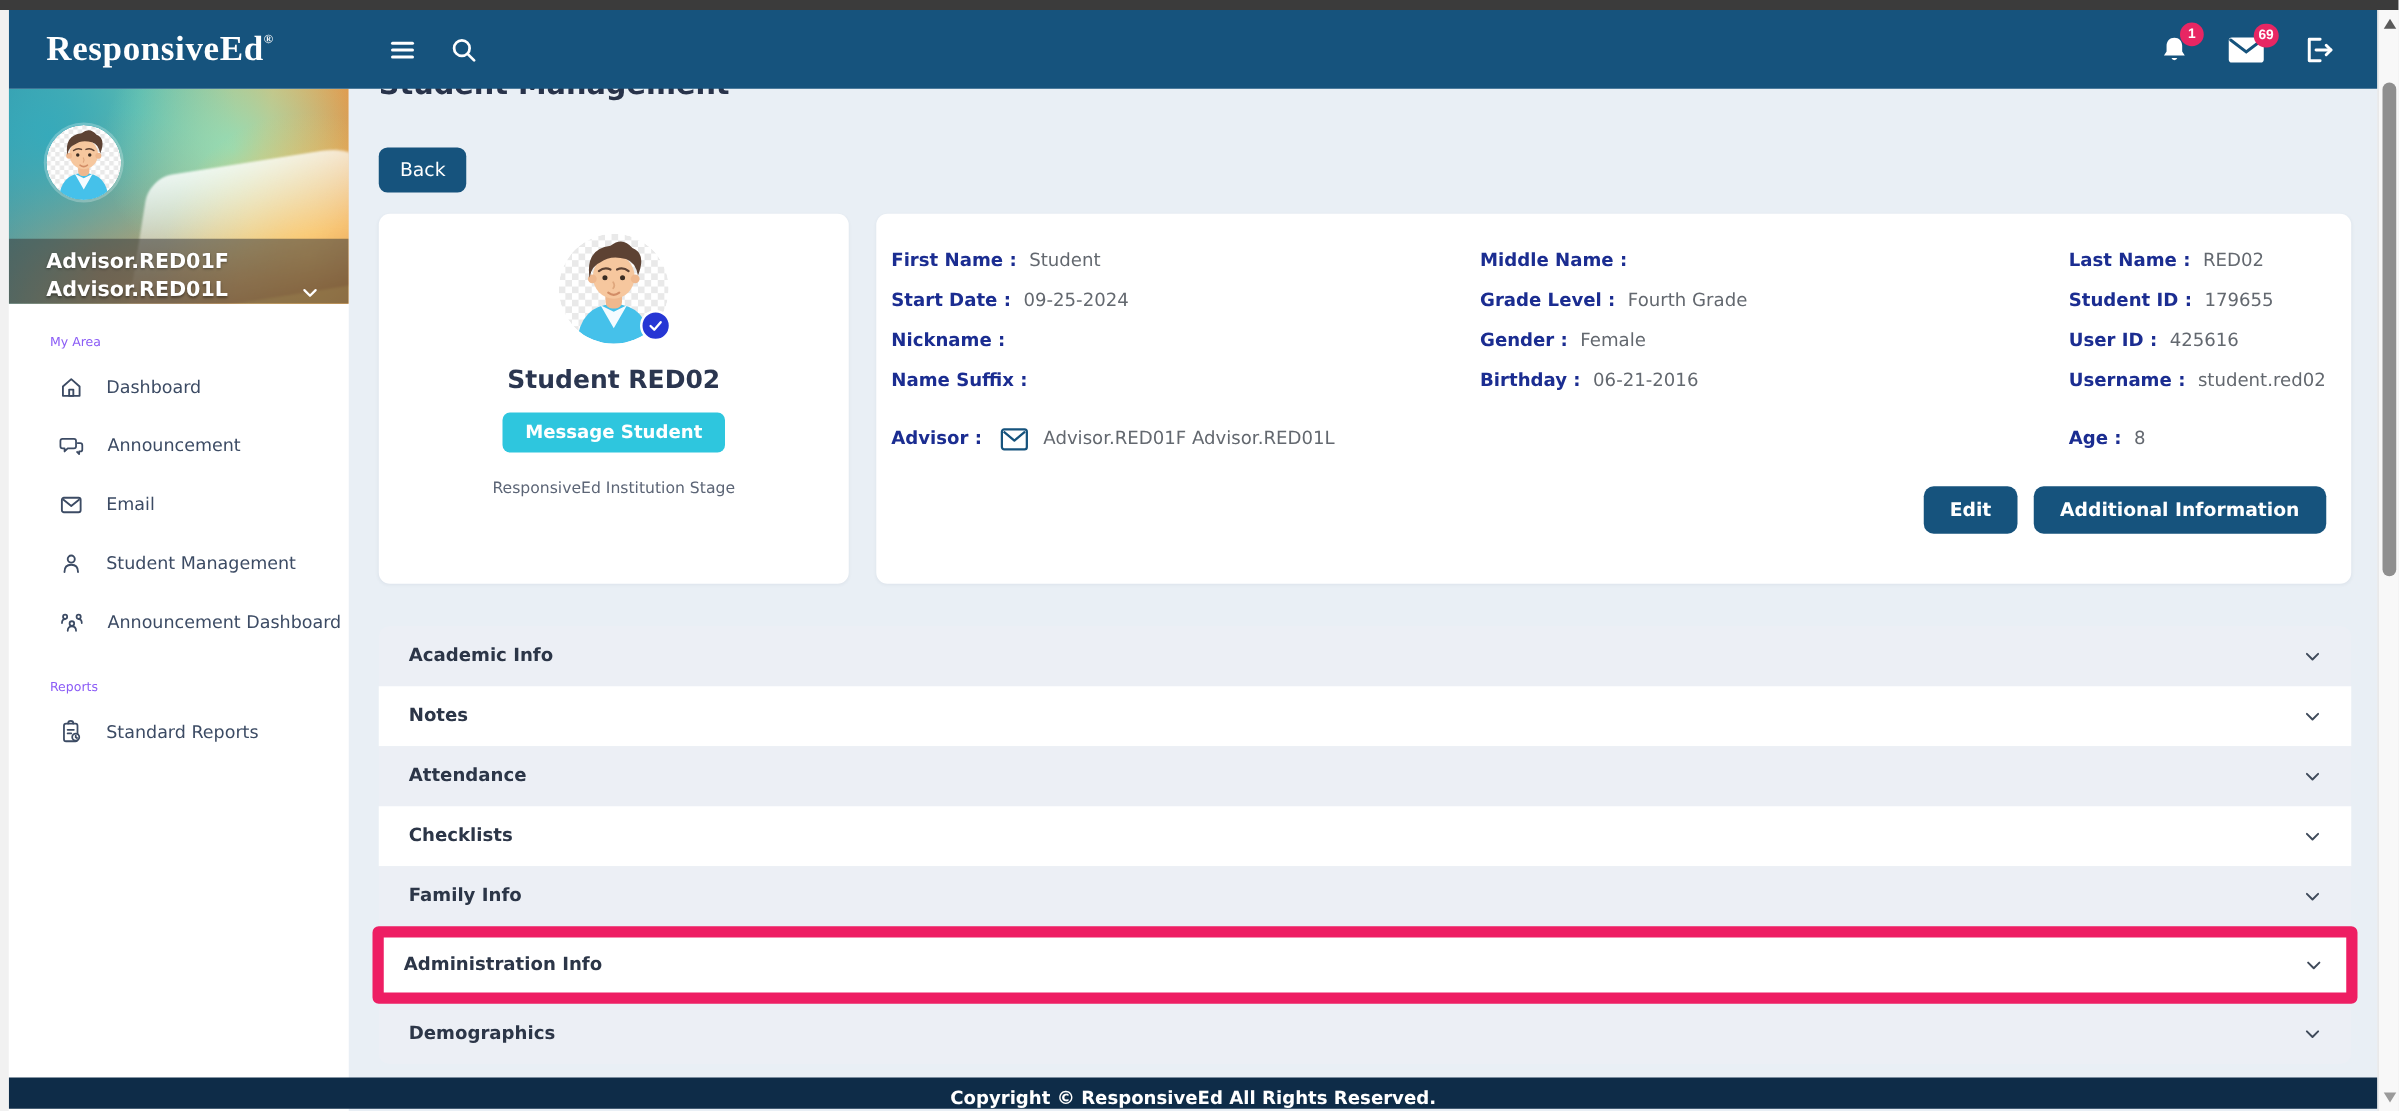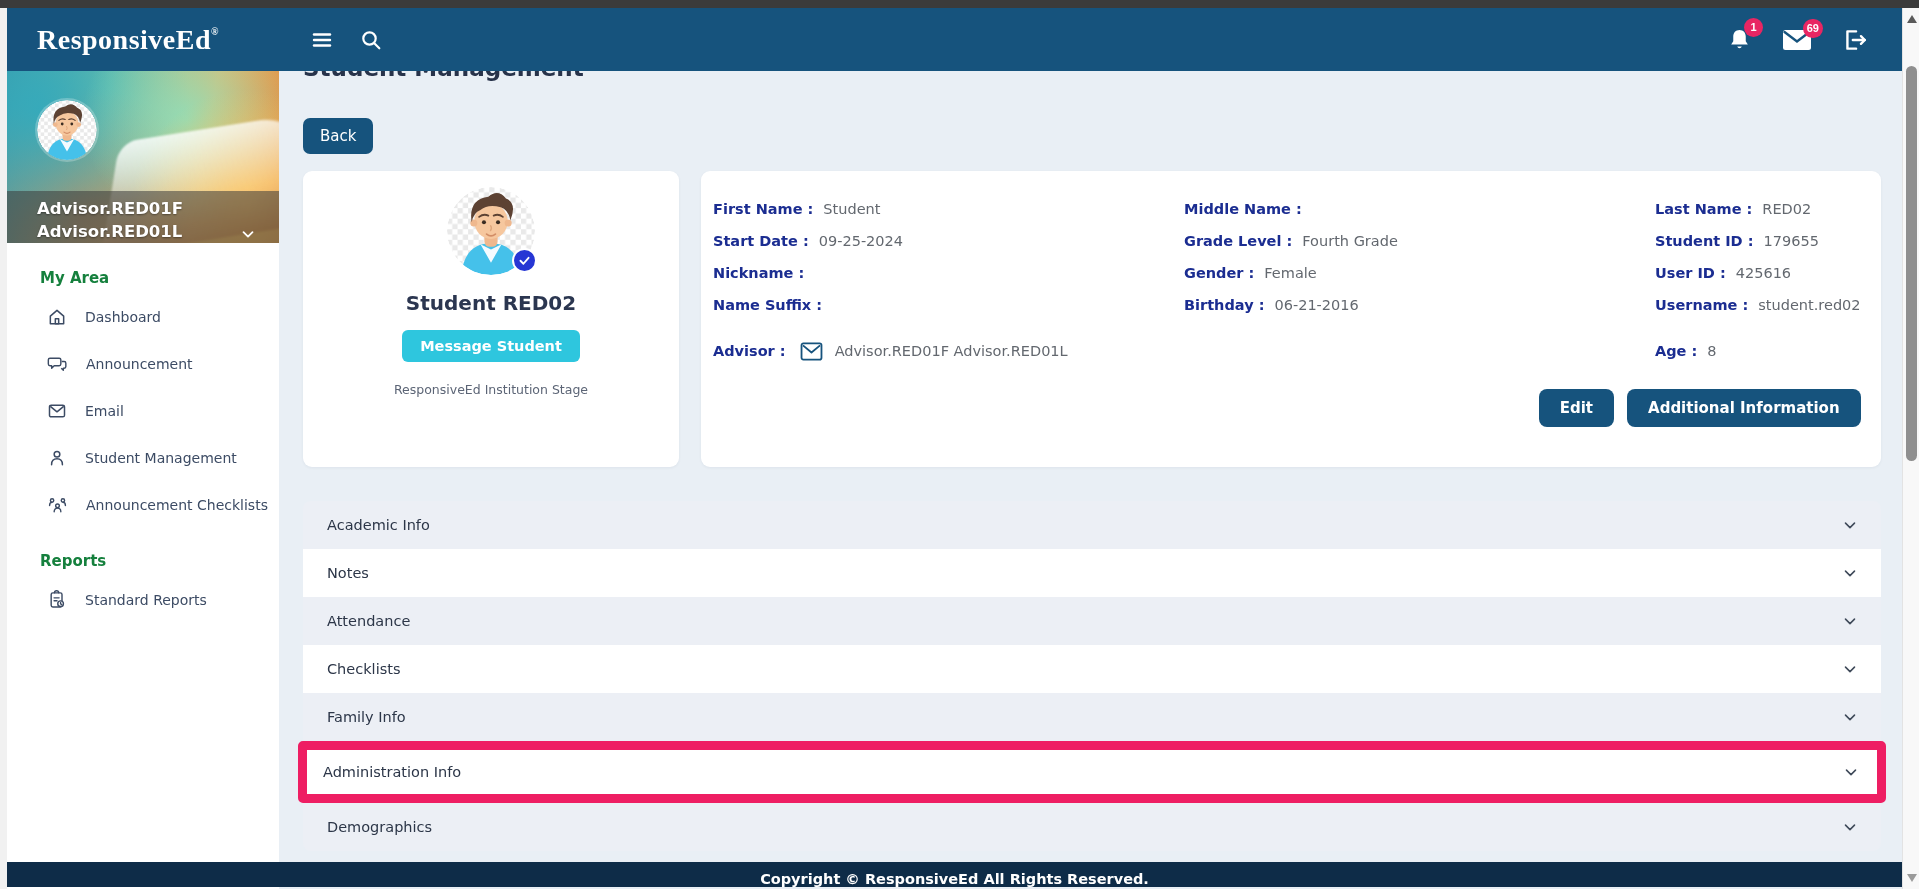--- a/index.html
+++ b/index.html
@@ -45,21 +45,21 @@
   }
   .profile::before { content:""; position:absolute; right:-30px; top:58px; width:200px; height:110px;
     background:linear-gradient(175deg, rgba(255,255,255,.85), rgba(255,240,210,.25) 60%, rgba(180,90,40,.35));
     transform:rotate(-9deg) skewX(-18deg); border-radius:18px 60px 6px 6px; filter:blur(1px); }
   .profile-avatar { position:absolute; left:30px; top:29px; width:60px; height:60px; border-radius:50%; overflow:hidden; box-shadow:0 0 0 2px rgba(255,255,255,.25); }
   .name-band { position:absolute; left:0; right:0; bottom:0; height:52px; background:rgba(58,58,58,.55); color:#fff; display:flex; align-items:flex-end; padding:0 22px 0 30px; }
   .name-lines { font-size:16.5px; font-weight:700; line-height:1.35; text-shadow:0 1px 2px rgba(0,0,0,.4); }
   .name-chevron { margin-left:auto; cursor:pointer; display:flex; }
 
   .nav { padding-top:26px; color:#3c4b64; }
-  .nav-section-label { padding-left:33px; font-size:15px; color:#15803d; margin-bottom:6px;font-weight:bold; }
+  .nav-section-label { padding-left:33px; font-size:10px; color:#8b5cf6; margin-bottom:6px; }
   .nav-item { display:flex; align-items:center; gap:18px; padding-left:40px; height:47px; cursor:pointer; font-size:14px; color:#3c4b64; }
   .nav-item svg { flex:0 0 auto; }
   .nav-gap { height:24px; }
 
   
   .content { flex:1; background:#e9eff5; position:relative; padding:0 37px 0 24px; }
   .page-title { position:absolute; top:-16px; left:24px; font-size:23px; font-weight:700; color:#28334a; }
 
   .btn { border:none; cursor:pointer; font-family:inherit; }
   .btn-teal { background:#16537d; color:#fff; border-radius:7px; font-size:15px; }
@@ -82,21 +82,21 @@
   .kv { display:flex; align-items:center; height:32px; font-size:14.5px; white-space:nowrap; }
   .kv .k { color:#1b2d91; font-weight:700; }
   .kv .k::after { content:"\00a0 :"; }
   .kv .v { margin-left:10px; color:#63686f; }
   .kv.spaced { margin-top:14px; }
   .kv .adv-mail { margin-left:14px; margin-right:12px; display:flex; cursor:pointer; }
   .info-actions { position:absolute; right:20px; bottom:40px; display:flex; gap:13px; }
   .info-actions .btn-teal { padding:10px 21px; font-weight:600; border-radius:8px;text-align:center; }
 
   
-  .accordion { margin-top:34px; }
+  .accordion { margin-top:34px;font-weight:bold; }
   .acc-row { height:48px; display:flex; align-items:center; justify-content:space-between; padding:0 22px 0 24px; cursor:pointer; }
   .acc-row.stripe { background:#eceff5; }
   .acc-row.plain { background:#ffffff; }
   .acc-row:first-child { border-radius:8px 8px 0 0; }
   .acc-row:last-child { border-radius:0 0 8px 8px; }
   .acc-label { font-size:14.5px; color:#2c3648; }
   .acc-chevron { display:flex; }
   .acc-row.highlighted { background:#fff; border:9px solid #ee1e63; border-radius:5px; height:62px; margin:0 -5px; padding:0 17px 0 16px; position:relative; z-index:2;text-align:right; }
 
   
@@ -264,21 +264,21 @@
             <span>
               <svg width="21" height="20" viewBox="0 0 24 24" fill="none" stroke="#3c4b64" stroke-width="1.7" stroke-linecap="round">
                 <circle cx="12" cy="13" r="2.2"></circle>
                   <path d="M8 20 c0-3 1.8-4.3 4-4.3 s4 1.3 4 4.3"></path>
                 <circle cx="5.5" cy="6.5" r="2"></circle>
                   <path d="M2.5 12.5 c0-2.6 1.4-3.8 3-3.8"></path>
                 <circle cx="18.5" cy="6.5" r="2"></circle>
                   <path d="M21.5 12.5 c0-2.6-1.4-3.8-3-3.8"></path>
               </svg>
             </span>
-            <span>Announcement Checklists</span>
+            <span>Announcement Dashboard</span>
           </div>
 
           <div class="nav-gap"></div>
           <div class="nav-section-label">Reports</div>
 
           <div class="nav-item">
             <span>
               <svg width="20" height="21" viewBox="0 0 24 24" fill="none" stroke="#3c4b64" stroke-width="1.7" stroke-linecap="round" stroke-linejoin="round">
                 <rect x="5" y="4" width="13" height="17" rx="2"></rect>
                   <path d="M9 4 a2.5 2.5 0 0 1 5 0"></path>

